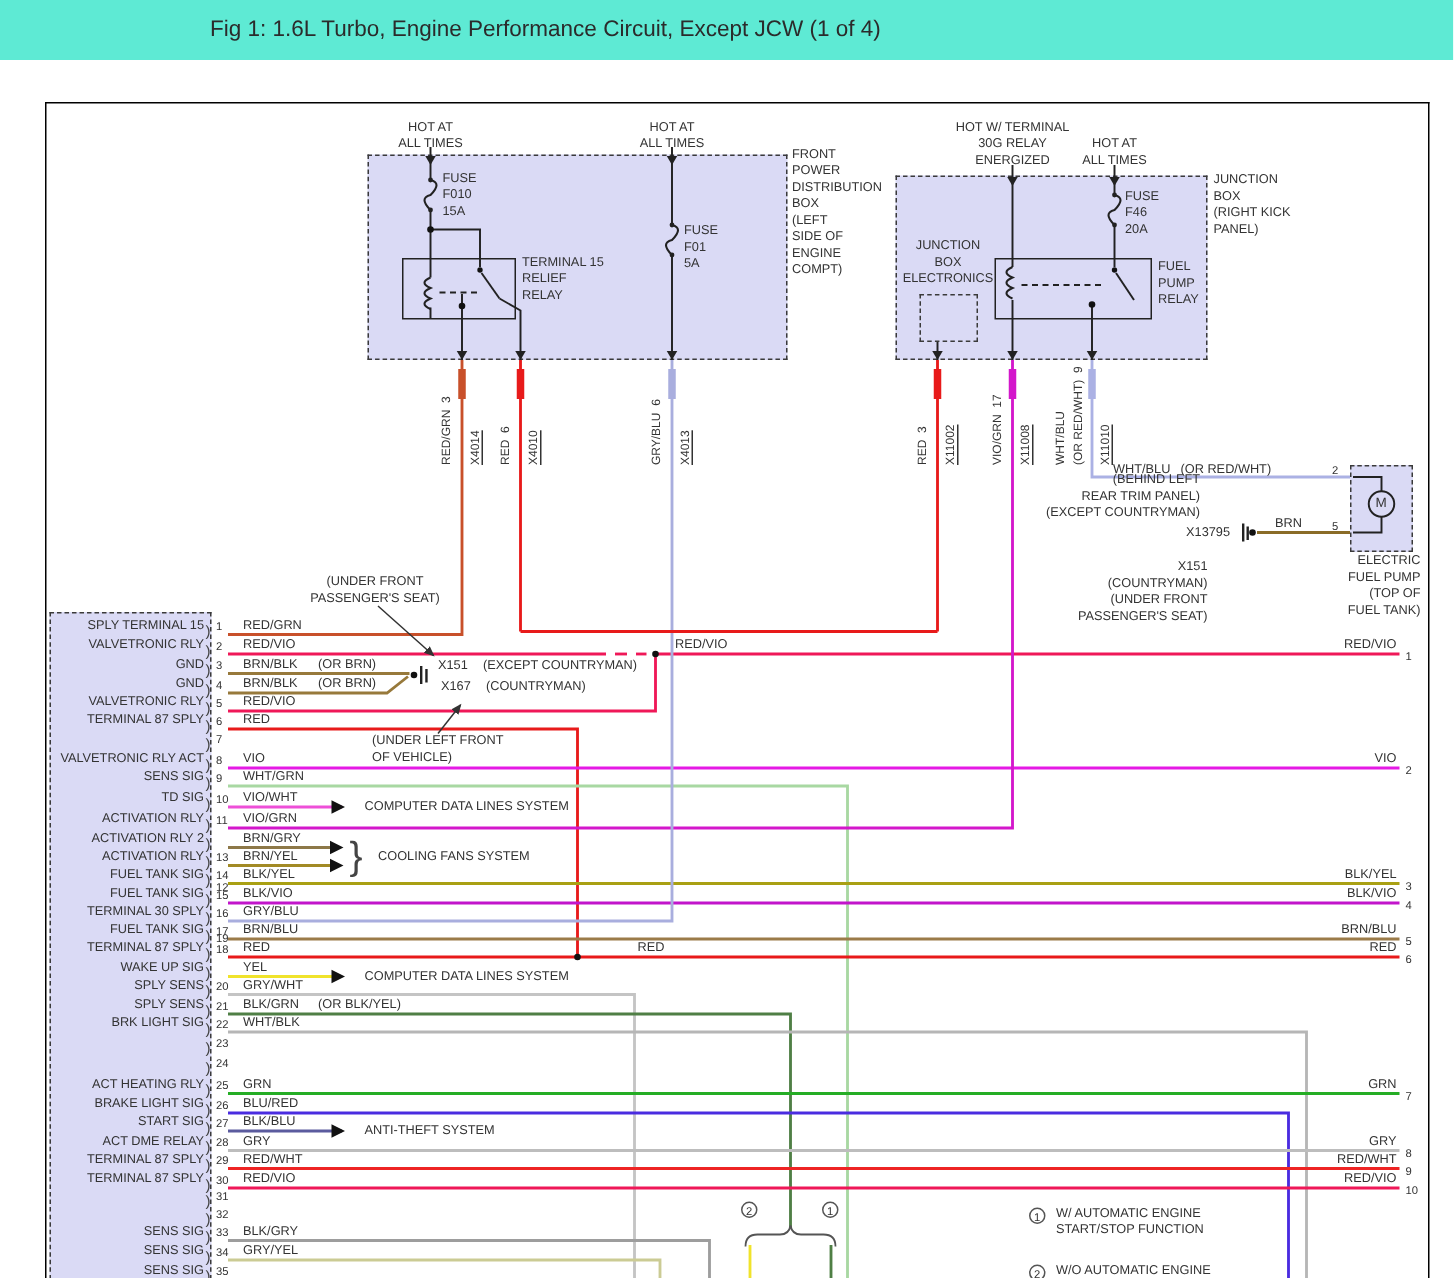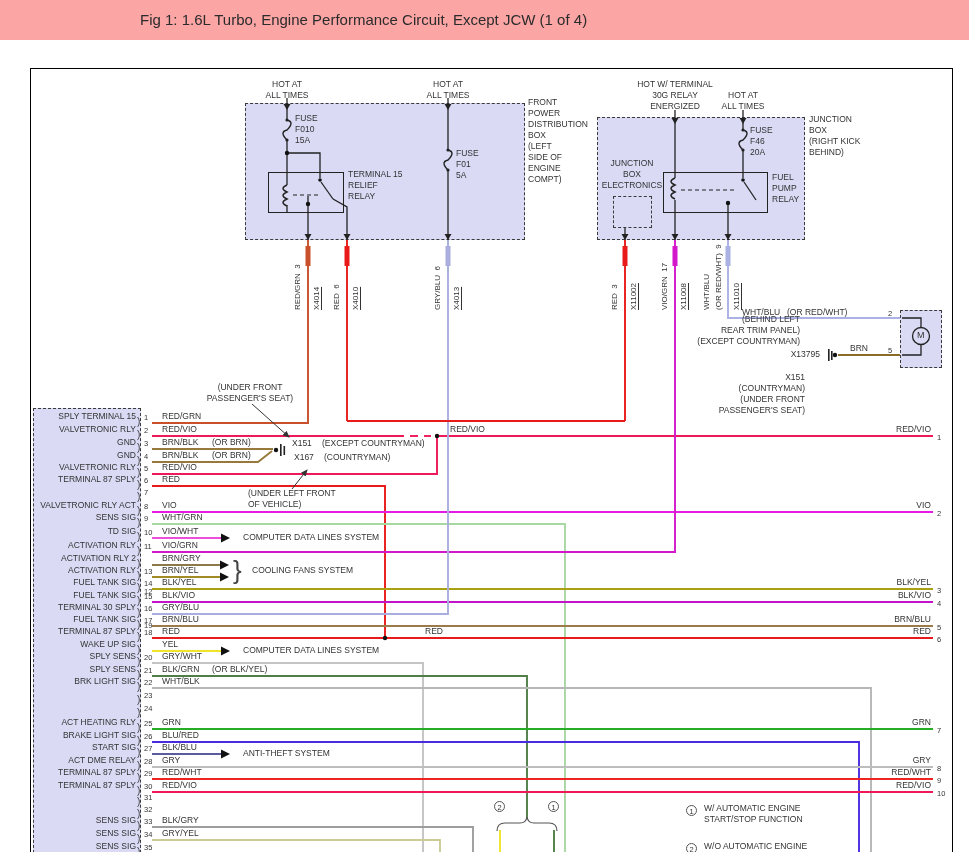--- a/index.html
+++ b/index.html
@@ -1,17 +1,17 @@
 <!DOCTYPE html>
 <html><head>
 <meta charset="utf-8">
 <style>
   html,body{margin:0;padding:0;background:#fff;font-family:"Liberation Sans",sans-serif;}
   #stage{position:relative;width:969px;height:852px;background:#fff;overflow:hidden;}
-  #titlebar{position:absolute;left:0;top:0;width:969px;height:40px;background:#fca5a5;z-index:2;}
+  #titlebar{position:absolute;left:0;top:0;width:969px;height:40px;background:#5eead4;z-index:2;}
   #title{position:absolute;left:140px;top:11px;font-size:15px;color:#2b2b2b;white-space:nowrap;}
   #mainborder{position:absolute;left:30px;top:68px;width:921px;height:800px;border:1.5px solid #000;border-bottom:none;z-index:0;}
   .box{position:absolute;background:#dadaf5;border:1.4px dashed #3a3a3a;box-sizing:border-box;z-index:1;}
   .sbox{position:absolute;border:1.3px solid #222;box-sizing:border-box;z-index:1;}
   svg#wires{position:absolute;left:0;top:0;z-index:3;}
   .lbl{position:absolute;font-size:8.5px;color:#333;white-space:nowrap;line-height:11px;z-index:4;}
   .lbl.r{text-align:right;}
   .lbl.c{text-align:center;}
   .lbl.sm{font-size:7.5px;}
   .vtext{position:absolute;writing-mode:vertical-rl;transform:rotate(180deg);font-size:8px;color:#333;white-space:nowrap;line-height:10px;z-index:4;}
@@ -194,21 +194,21 @@
     </div>
   <div class="lbl" style="left:456px;top:148px;">
       <div>FUSE</div>
       <div>F01</div>
       <div>5A</div>
     </div>
   <div class="lbl" style="left:809px;top:114px;">
       <div>JUNCTION</div>
       <div>BOX</div>
       <div>(RIGHT KICK</div>
-      <div>BEHIND)</div>
+      <div>PANEL)</div>
     </div>
   <div class="lbl" style="left:750px;top:125px;">
       <div>FUSE</div>
       <div>F46</div>
       <div>20A</div>
     </div>
   <div class="lbl" style="left:772px;top:172px;">
       <div>FUEL</div>
       <div>PUMP</div>
       <div>RELAY</div>
@@ -228,20 +228,26 @@
       <div>(BEHIND LEFT</div>
       <div>REAR TRIM PANEL)</div>
       <div>(EXCEPT COUNTRYMAN)</div>
     </div>
   <div class="lbl r" style="left:720px;top:349px;width:100px;">X13795</div>
   <div class="lbl r" style="left:645px;top:372px;width:160px;">
       <div>X151</div>
       <div>(COUNTRYMAN)</div>
       <div>(UNDER FRONT</div>
       <div>PASSENGER'S SEAT)</div>
+    </div>
+  <div class="lbl r" style="left:847px;top:368px;width:100px;">
+      <div>ELECTRIC</div>
+      <div>FUEL PUMP</div>
+      <div>(TOP OF</div>
+      <div>FUEL TANK)</div>
     </div>
   <div class="lbl" style="left:917px;top:330px;font-size:9px;">M</div>
 
   <div class="lbl c" style="left:205px;top:382px;width:90px;">
       <div>(UNDER FRONT</div>
       <div>PASSENGER'S SEAT)</div>
     </div>
   <div class="lbl" style="left:292px;top:438px;">X151</div>
   <div class="lbl" style="left:322px;top:438px;">(EXCEPT COUNTRYMAN)</div>
   <div class="lbl" style="left:294px;top:452px;">X167</div>

